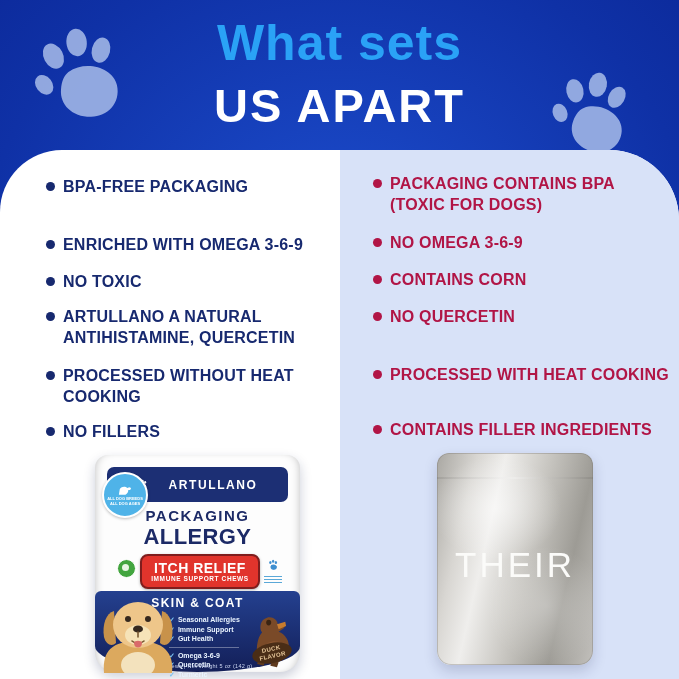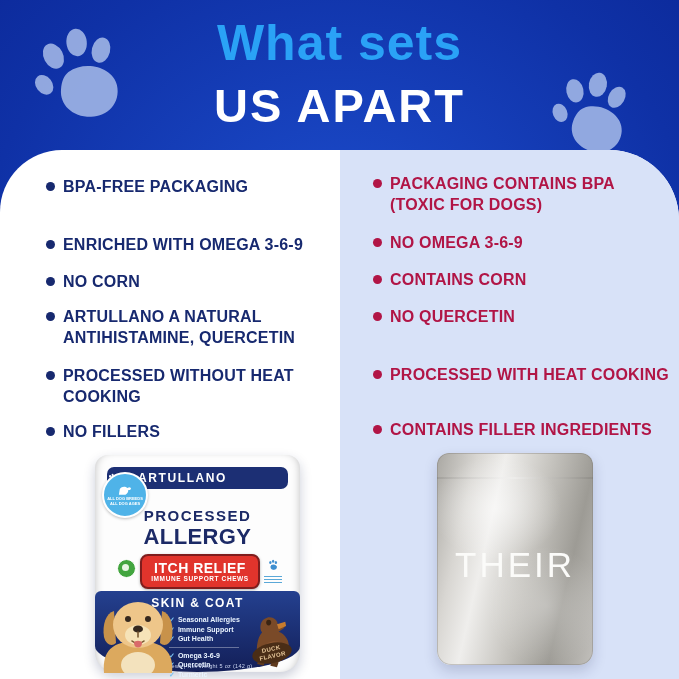--- a/index.html
+++ b/index.html
@@ -23,22 +23,22 @@
   .ours{color:#17296f;left:63px;width:262px;}
   .ours::before{background:#17296f;}
   .theirs{color:#b11546;left:390px;width:280px;}
   .theirs::before{background:#b11546;}
   .o1{top:26px}.o2{top:84px}.o3{top:121px}.o4{top:156px}.o5{top:215px}.o6{top:271px}
   .t1{top:23px;width:245px}.t2{top:82px}.t3{top:119px}.t4{top:156px}.t5{top:214px}.t6{top:269px}
   
   .pouch{position:absolute;left:95px;top:455px;width:205px;height:217px;background:#fdfdfd;
     border-radius:13px 13px 20px 20px;box-shadow:0 5px 12px rgba(20,30,80,.22),
     inset 6px 0 9px -6px rgba(0,0,0,.25), inset -6px 0 9px -6px rgba(0,0,0,.25);}
-  .brand-band{position:absolute;left:12px;right:12px;top:12px;height:22px;background:#1c2f74;
-    border-radius:7px;display:flex;align-items:center;justify-content:flex-start;gap:20px;}
+  .brand-band{position:absolute;left:12px;right:12px;top:12px;height:35px;background:#1c2f74;
+    border-radius:7px;display:flex;align-items:center;justify-content:center;gap:20px;}
   .brand-band span{color:#fff;font-size:12px;font-weight:800;letter-spacing:1.6px;}
   .dog-badge{position:absolute;left:7px;top:17px;width:42px;height:42px;border-radius:50%;
     background:#4fb3e8;border:2px solid #fff;box-shadow:0 1px 3px rgba(0,0,0,.25);
     display:flex;flex-direction:column;align-items:center;justify-content:center;z-index:3;}
   .dog-badge .tiny{font-size:4px;color:#fff;font-weight:700;line-height:5px;text-align:center;}
   .adv{position:absolute;top:52px;left:0;width:205px;text-align:center;
     font-size:15px;font-weight:800;color:#1c2a66;letter-spacing:1.5px;}
   .allergy{position:absolute;top:69px;left:0;width:205px;text-align:center;
     font-size:22px;font-weight:800;letter-spacing:.4px;color:#1c2a66;}
   .allergy .blue{color:#2d77dd;}
@@ -113,21 +113,21 @@
   </svg>
 
   <div class="title1">What sets</div>
   <div class="title2">US APART</div>
 
   <div class="card">
     <div class="card-right"></div>
 
     <div class="item ours o1">BPA-FREE PACKAGING</div>
     <div class="item ours o2">ENRICHED WITH OMEGA 3-6-9</div>
-    <div class="item ours o3">NO CORN</div>
+    <div class="item ours o3">NO TOXIC</div>
     <div class="item ours o4">ARTULLANO A NATURAL ANTIHISTAMINE, QUERCETIN</div>
     <div class="item ours o5">PROCESSED WITHOUT HEAT COOKING</div>
     <div class="item ours o6">NO FILLERS</div>
 
     <div class="item theirs t1">PACKAGING CONTAINS BPA (TOXIC FOR DOGS)</div>
     <div class="item theirs t2">NO OMEGA 3-6-9</div>
     <div class="item theirs t3">CONTAINS CORN</div>
     <div class="item theirs t4">NO QUERCETIN</div>
     <div class="item theirs t5">PROCESSED WITH HEAT COOKING</div>
     <div class="item theirs t6">CONTAINS FILLER INGREDIENTS</div>
@@ -148,21 +148,21 @@
     </div>
 
     <div class="dog-badge">
       <svg width="16" height="12" viewBox="0 0 34 24">
         <path fill="#ffffff" d="M4 22 L6 10 C10 4 18 4 22 8 L26 6 L30 8 L28 12 L24 12 C24 16 22 20 18 22 Z"></path>
       </svg>
       <div class="tiny">ALL DOG BREEDS</div>
       <div class="tiny">ALL DOG AGES</div>
     </div>
 
-    <div class="adv">PROCESSED</div>
+    <div class="adv">PACKAGING</div>
     <div class="allergy"><span>ALLERGY </span><span class="blue">SUPPORT</span></div>
 
     <div class="green-badge"></div>
 
     <div class="red-box">
       <div class="l1">ITCH RELIEF</div>
       <div class="l2">IMMUNE SUPPORT CHEWS</div>
     </div>
 
     <div class="paw-badge">

